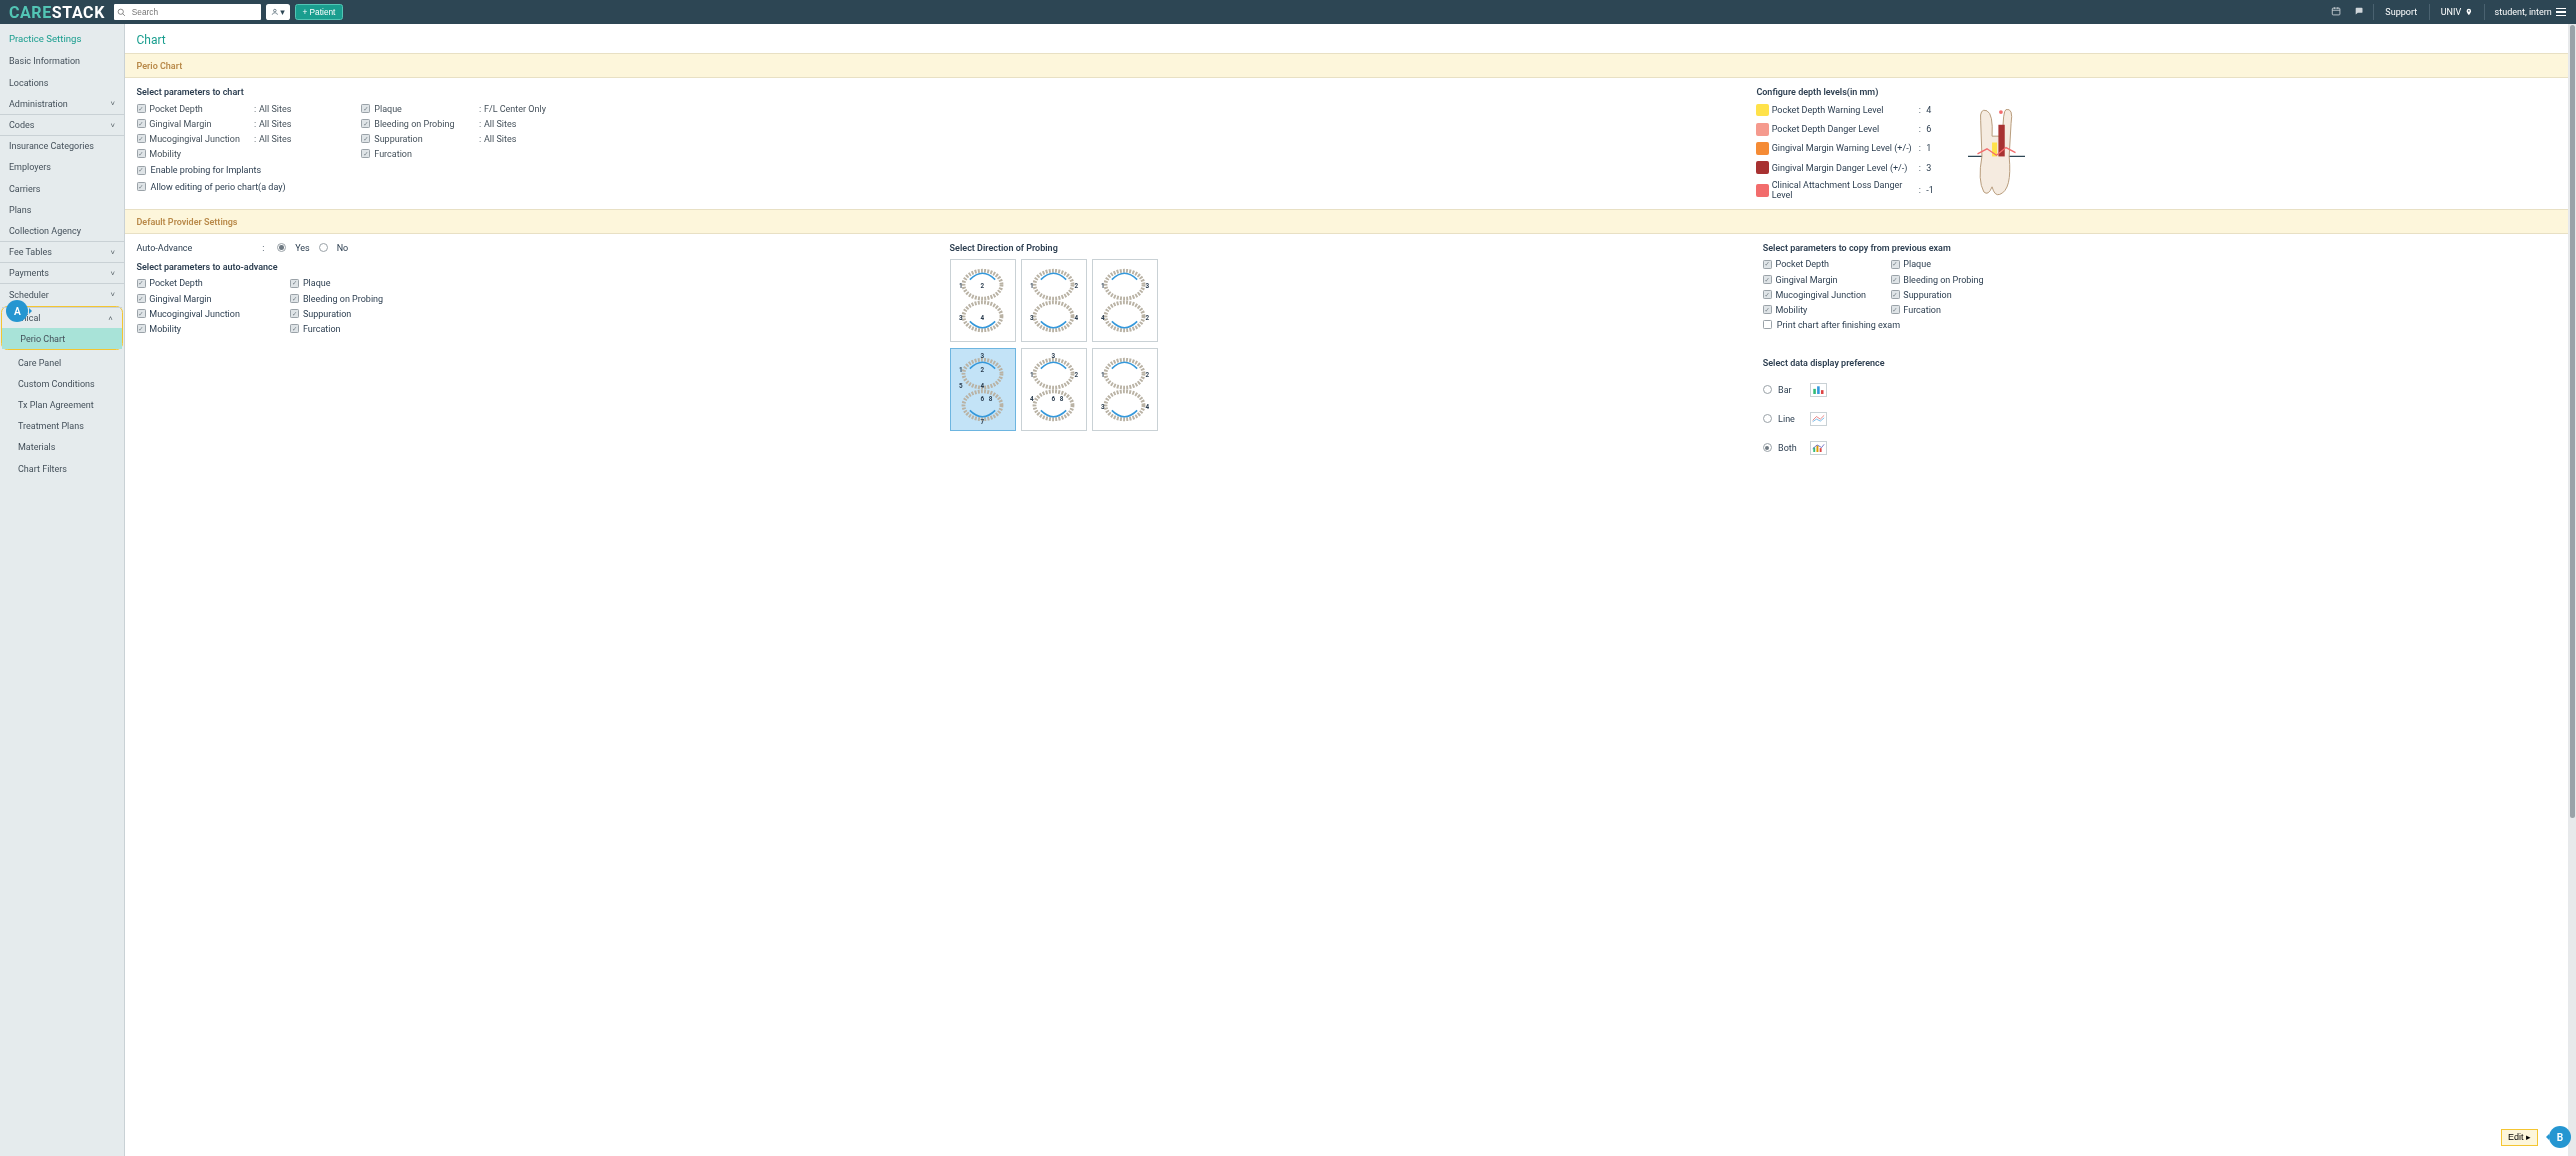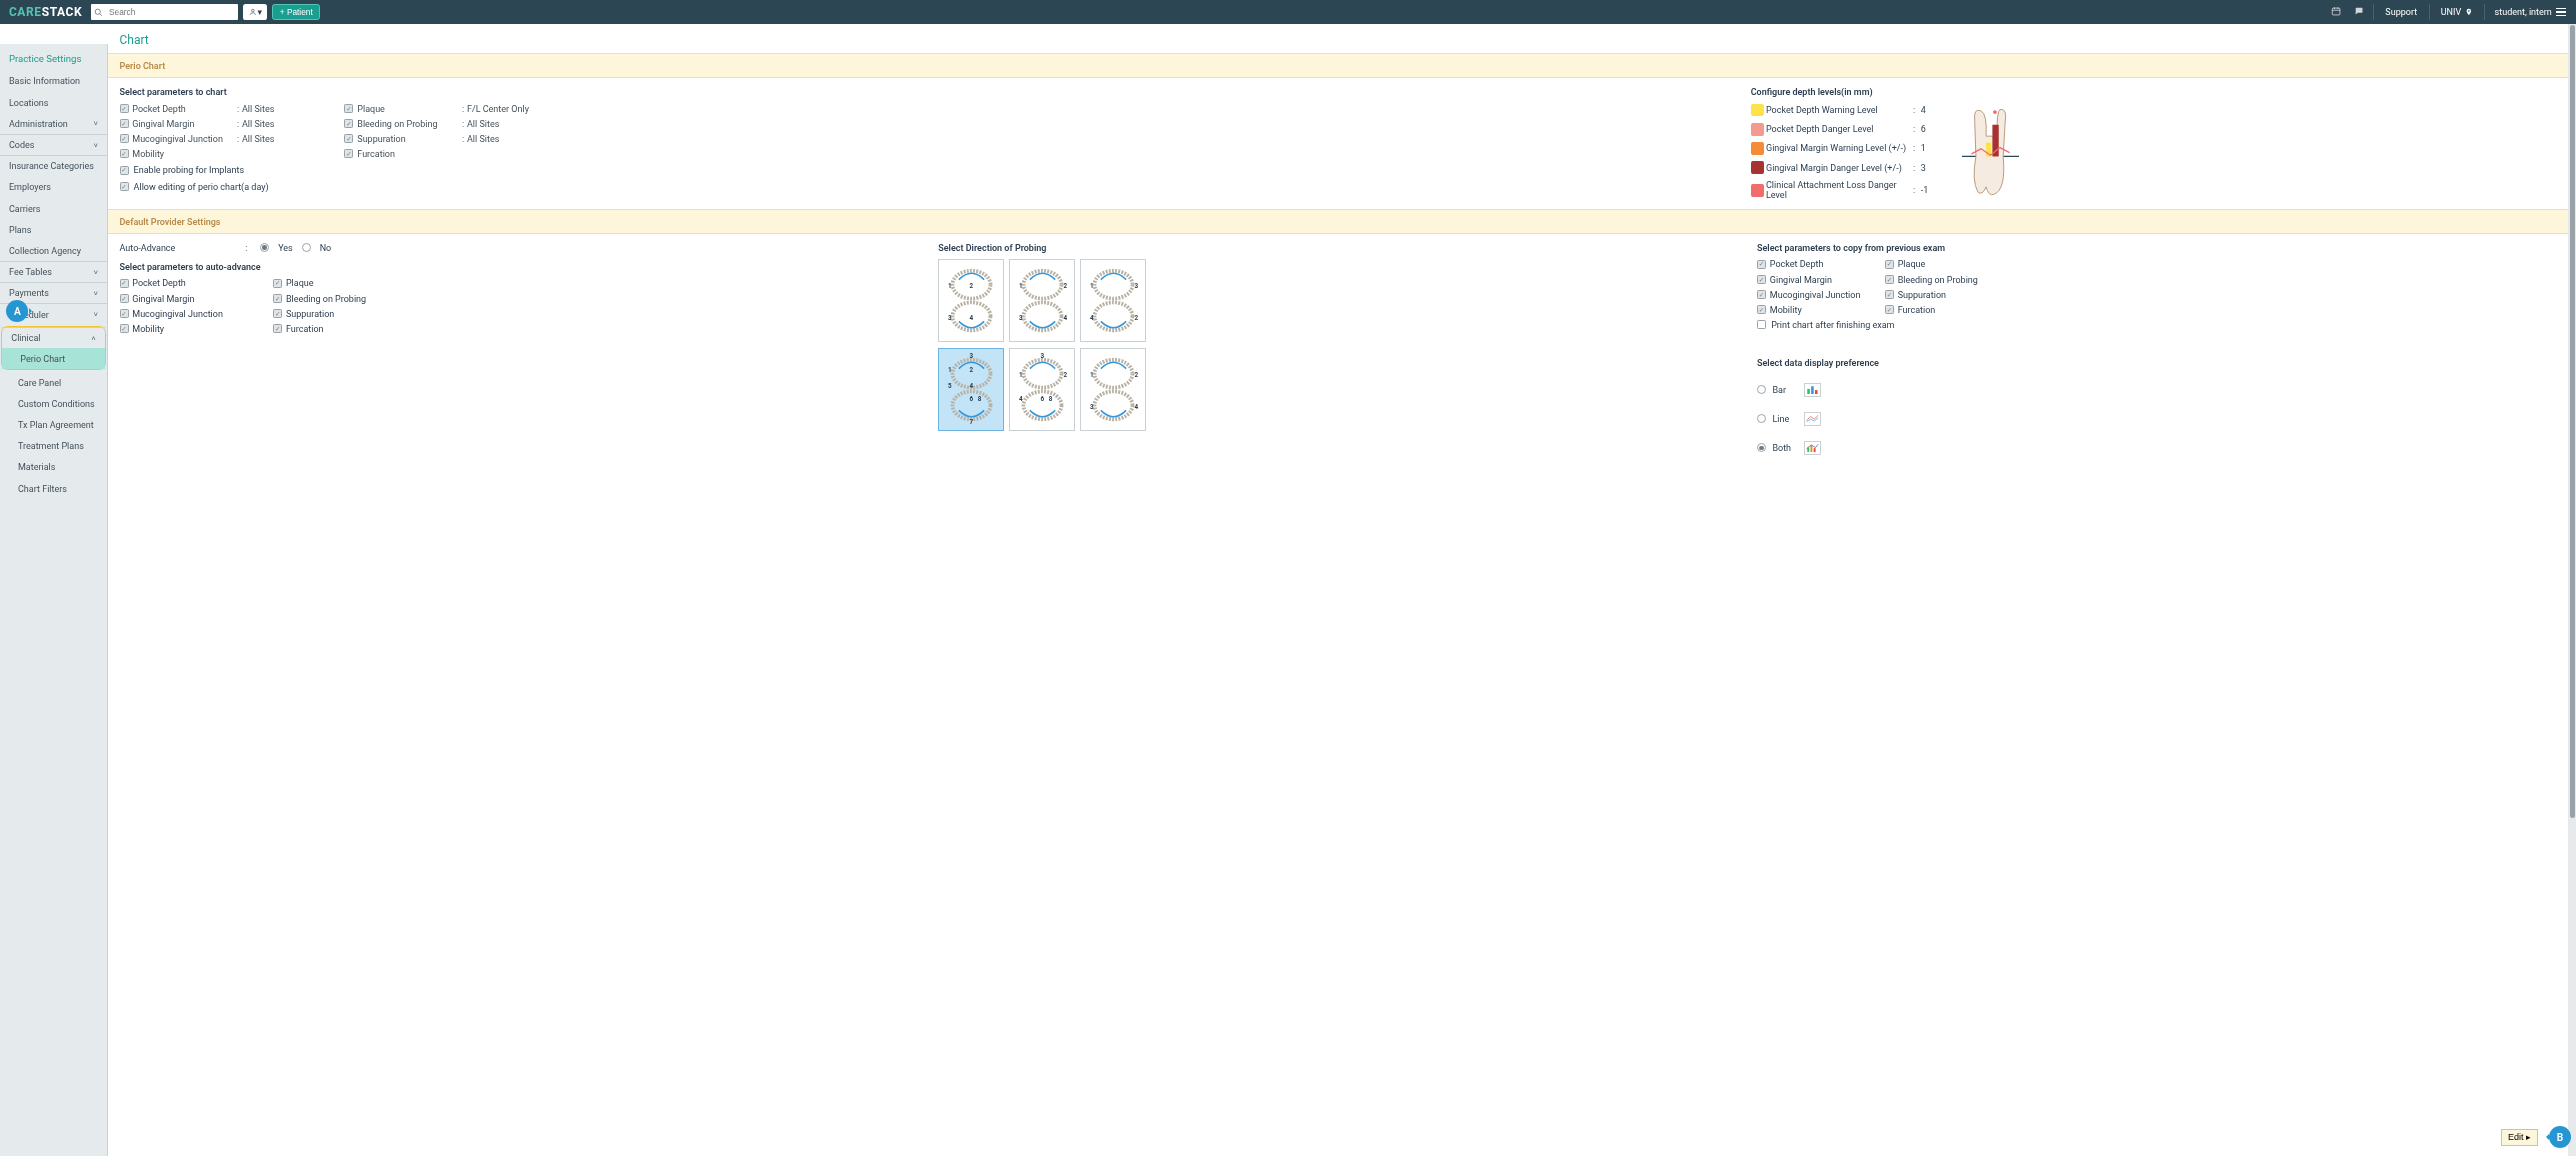--- a/index.html
+++ b/index.html
@@ -1,38 +1,38 @@
 <!DOCTYPE html>
 <html style="font-size:10.2px"><head>
   <meta charset="utf-8">
   <style>
     * { box-sizing: border-box; margin: 0; padding: 0; }
     body { font-family: -apple-system, BlinkMacSystemFont, "Segoe UI", Roboto, Arial, sans-serif; font-size: 9px; color: #2c3e50; background: #fff; }
     
     .topbar { background: #2d4654; height: 24px; display: flex; align-items: center; padding: 0 5.1px; gap: 5.1px; }
-    .logo { color: #fff; font-weight: 700; font-size: 12px; letter-spacing: 0.6px; padding: 0 3.8px; }
+    .logo { color: #fff; font-weight: 700; font-size: 16px; letter-spacing: 0.6px; padding: 0 3.8px; }
     .logo .care { color: #53c5b5; }
     .search-wrap { display: flex; align-items: center; background: #fff; border-radius: 1px; height: 16.6px; width: 147px; overflow: hidden; }
     .search-wrap .mag { width: 15.3px; display: flex; align-items: center; justify-content: center; color: #666; }
     .search-wrap input { border: none; outline: none; flex: 1; font-size: 8.3px; padding: 1.3px 2.6px; }
     .user-dd { background: #fff; border-radius: 2.6px; height: 16.6px; width: 24px; display: flex; align-items: center; justify-content: center; gap: 1.3px; color: #2d4654; font-size: 9px; }
     .patient-btn { background: #1a9e8f; color: #fff; border: 0.6px solid #53c5b5; border-radius: 2.6px; height: 16.6px; padding: 0 6.4px; font-size: 8.3px; cursor: pointer; }
     .top-spacer { flex: 1; }
     .top-icon { color: #d0d6da; font-size: 10.2px; padding: 0 3.8px; cursor: pointer; }
     .top-link { color: #fff; font-size: 9px; padding: 0 6.4px; cursor: pointer; }
     .top-div { width: 0.6px; height: 15.3px; background: #4a6270; }
     .top-user { color: #fff; font-size: 9px; display: flex; align-items: center; gap: 3.8px; padding: 0 5.1px; cursor: pointer; }
     .hamb { display: flex; flex-direction: column; gap: 1.9px; }
     .hamb span { width: 10.2px; height: 1.3px; background: #fff; }
 
     .frame { display: flex; height: calc(100vh - 24px); position: relative; }
     .scrollbar { width: 7.7px; background: #e7e9eb; position: absolute; right: 0; top: 0; bottom: 0; }
     .scrollbar .thumb { background: #9aa2a8; width: 5.1px; margin: 1.3px; border-radius: 2.6px; height: 70%; }
 
-    .sidebar { width: 108px; background: #e5ebed; border-right: 0.6px solid #c9d1d5; display: flex; flex-direction: column; overflow-y: auto; margin-top: 20px; }
+    .sidebar { width: 125px; background: #e5ebed; border-right: 0.6px solid #c9d1d5; display: flex; flex-direction: column; overflow-y: auto; }
     .side-head { color: #1a9e8f; font-size: 9.6px; padding: 9px 9px 6.4px; }
     .side-item { padding: 5.1px 9px; font-size: 9px; color: #44505a; cursor: pointer; display: flex; align-items: center; justify-content: space-between; border-top: 0.6px solid transparent; }
     .side-item.sub { padding-left: 18px; }
     .side-item.sep { border-top: 0.6px solid #c9d1d5; }
     .side-item.active-sub { background: #a8e3d8; }
     .chev { color: #556066; font-size: 7.7px; }
     .highlight-box { border: 1.9px solid #f4c531; border-radius: 6.4px; margin: 1.3px; }
 
     .main { flex: 1; overflow-y: auto; background: #fff; padding-right: 7.7px; }
     .main-head { color: #1a9e8f; font-size: 12px; padding: 9px 11.5px 6.4px; }

